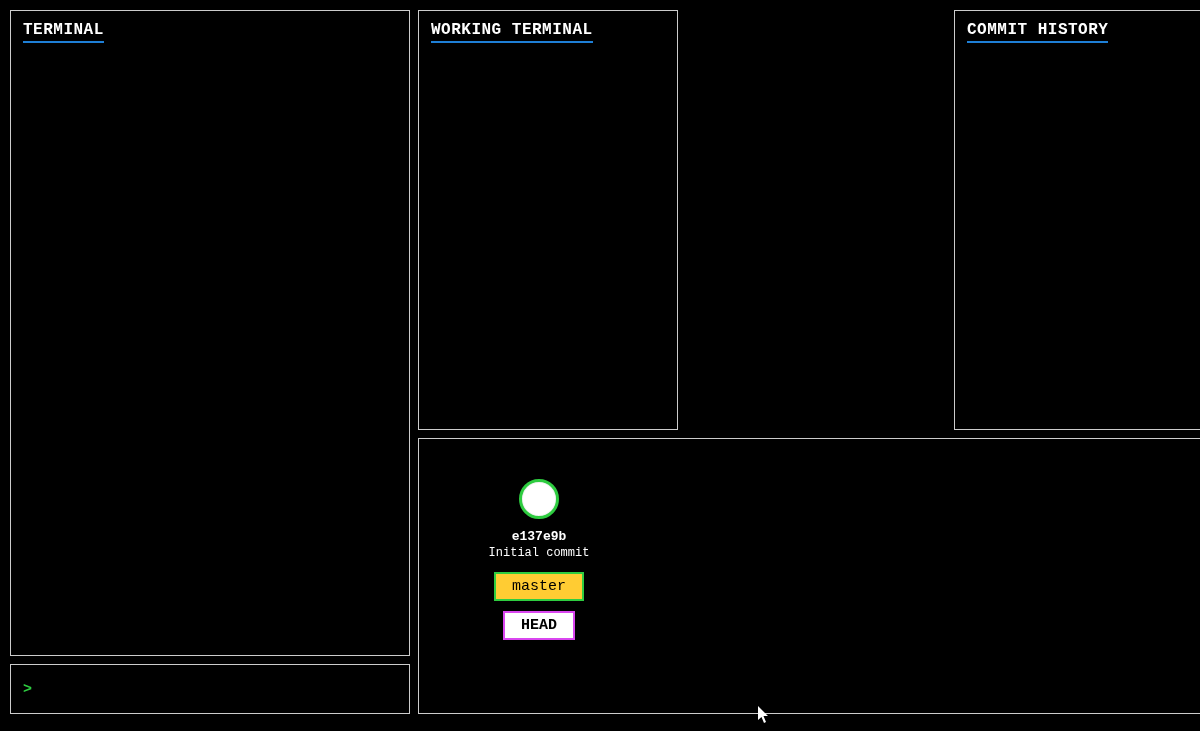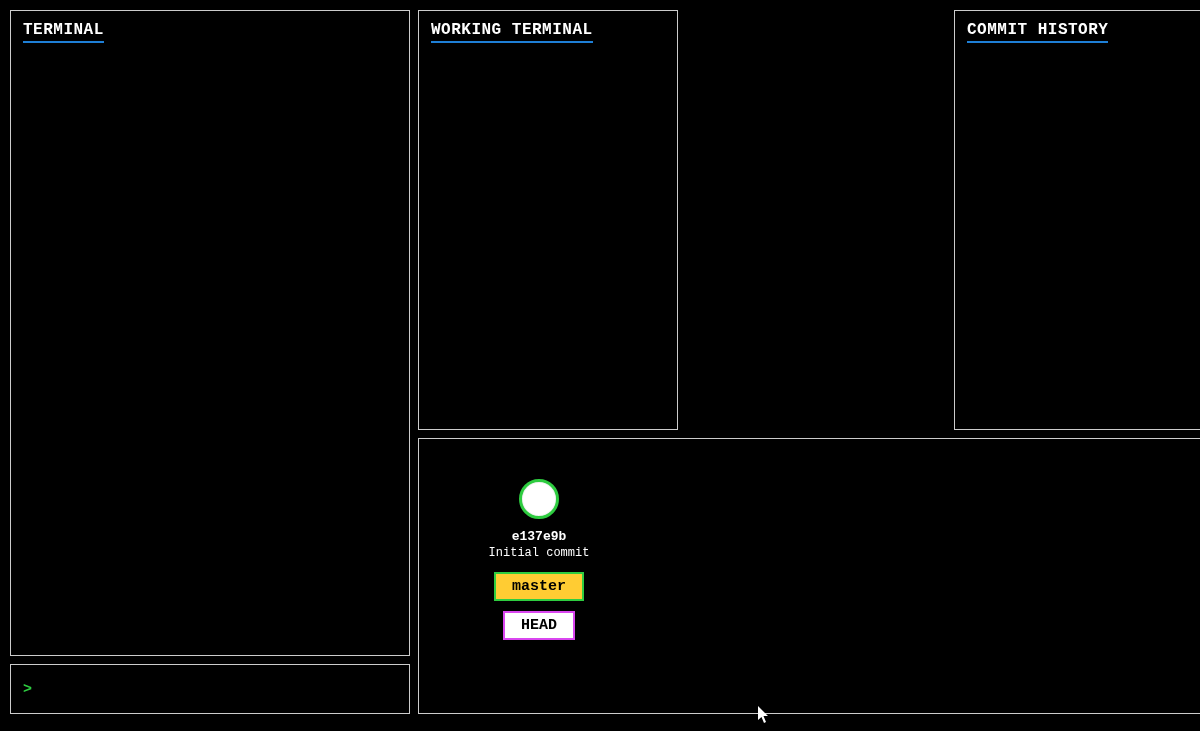--- a/index.html
+++ b/index.html
@@ -107,21 +107,21 @@
     }
     .commit-msg {
       color: #fff;
       font-size: 12px;
       margin-top: 2px;
       white-space: nowrap;
     }
     .branch-tag {
       background: #ffcc33;
       color: #000;
-      font-weight: bold;
+      font-weight: normal;
       padding: 4px 16px;
       margin-top: 12px;
       border: 2px solid #2ecc40;
       font-size: 15px;
     }
     .head-tag {
       background: #fff;
       color: #000;
       font-weight: bold;
       padding: 4px 16px;

